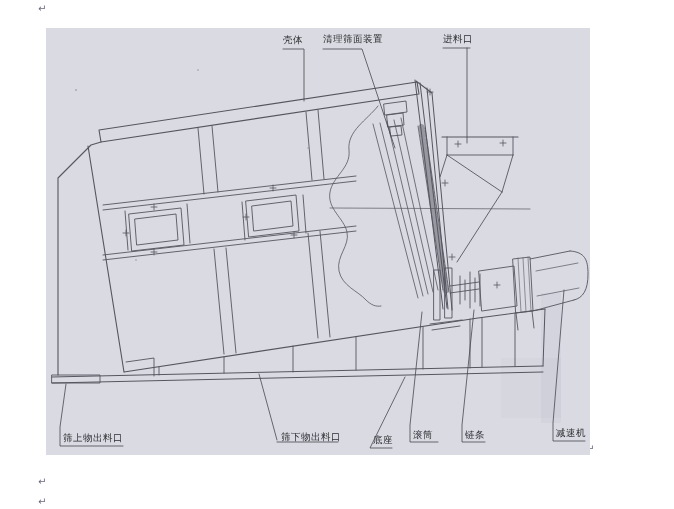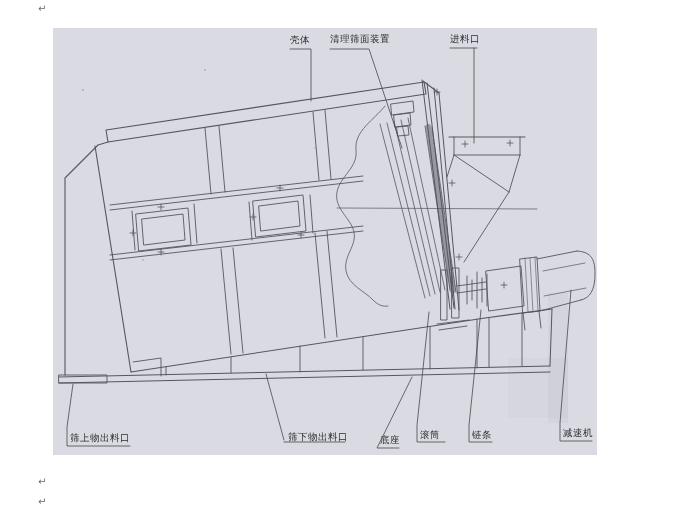--- a/index.html
+++ b/index.html
@@ -1,20 +1,20 @@
 <!DOCTYPE html>
 <html><head>
 <meta charset="utf-8">
 <style>
   html,body{margin:0;padding:0;background:#fff;}
   .page{position:relative;width:674px;height:509px;background:#ffffff;overflow:hidden;
         font-family:"Liberation Serif","DejaVu Serif",serif;}
   .pmark{position:absolute;font-family:"DejaVu Sans",sans-serif;font-size:10px;color:#6b6b7c;
          line-height:10px;user-select:none;}
-  .scan{position:absolute;left:53px;top:28px;width:544px;height:427px;background:#dadae2;text-align:center;}
+  .scan{position:absolute;left:46px;top:28px;width:544px;height:427px;background:#dadae2;text-align:center;}
   .scan svg{display:block;width:544px;height:427px;}
   text.lbl{font-family:"Liberation Serif","DejaVu Serif",serif;font-size:9.5px;fill:#2c2c32;letter-spacing:0.5px;}
 </style>
 </head>
 <body>
 
 <div class="page">
 
   <span class="pmark" style="left:38px;top:4px">↵</span>
   <span class="pmark" style="left:38px;top:477px">↵</span>

